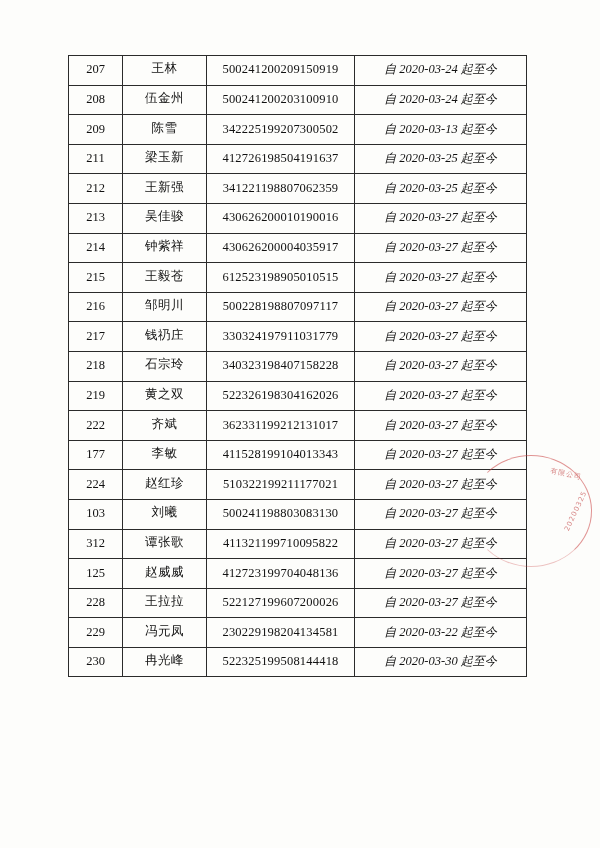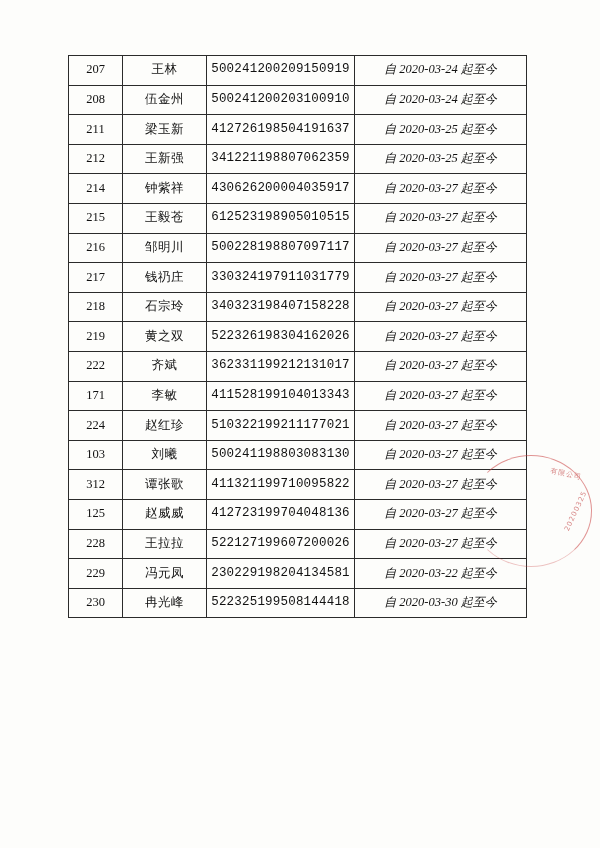--- a/index.html
+++ b/index.html
@@ -46,26 +46,26 @@
   col.c-idx   { width: 54px; }
   col.c-name  { width: 84px; }
   col.c-id    { width: 148px; }
   col.c-date  { width: 172px; }
 
   td.idx {
     font-family: "Liberation Serif", serif;
     font-size: 13px;
   }
   td.name {
-    font-family: Liberation Sans, sans-serif;
+    font-family: Liberation Mono, monospace;
     font-size: 13.5px;
     letter-spacing: 0.5px;
   }
   td.idnum {
-    font-family: Liberation Mono, monospace;
+    font-family: Liberation Serif, serif;
     font-size: 12.5px;
     letter-spacing: 0.2px;
   }
   td.date {
     font-family: "Liberation Serif", serif;
     font-size: 12.5px;
     font-style: italic;
   }
   td.date .cjk {
     font-family: "DejaVu Sans", sans-serif;
@@ -136,32 +136,44 @@
             <td class="idnum">500241200209150919</td>
             <td class="date"><span class="cjk">自</span> <span>2020-03-24</span> <span class="cjk">起至今</span></td>
           </tr>
           <tr>
             <td class="idx">208</td>
             <td class="name">伍金州</td>
             <td class="idnum">500241200203100910</td>
             <td class="date"><span class="cjk">自</span> <span>2020-03-24</span> <span class="cjk">起至今</span></td>
           </tr>
           <tr>
+            <td class="idx">209</td>
+            <td class="name">陈雪</td>
+            <td class="idnum">342225199207300502</td>
+            <td class="date"><span class="cjk">自</span> <span>2020-03-13</span> <span class="cjk">起至今</span></td>
+          </tr>
+          <tr>
             <td class="idx">211</td>
             <td class="name">梁玉新</td>
             <td class="idnum">412726198504191637</td>
             <td class="date"><span class="cjk">自</span> <span>2020-03-25</span> <span class="cjk">起至今</span></td>
           </tr>
           <tr>
             <td class="idx">212</td>
             <td class="name">王新强</td>
             <td class="idnum">341221198807062359</td>
             <td class="date"><span class="cjk">自</span> <span>2020-03-25</span> <span class="cjk">起至今</span></td>
           </tr>
           <tr>
+            <td class="idx">213</td>
+            <td class="name">吴佳骏</td>
+            <td class="idnum">430626200010190016</td>
+            <td class="date"><span class="cjk">自</span> <span>2020-03-27</span> <span class="cjk">起至今</span></td>
+          </tr>
+          <tr>
             <td class="idx">214</td>
             <td class="name">钟紫祥</td>
             <td class="idnum">430626200004035917</td>
             <td class="date"><span class="cjk">自</span> <span>2020-03-27</span> <span class="cjk">起至今</span></td>
           </tr>
           <tr>
             <td class="idx">215</td>
             <td class="name">王毅苍</td>
             <td class="idnum">612523198905010515</td>
             <td class="date"><span class="cjk">自</span> <span>2020-03-27</span> <span class="cjk">起至今</span></td>
@@ -190,21 +202,21 @@
             <td class="idnum">522326198304162026</td>
             <td class="date"><span class="cjk">自</span> <span>2020-03-27</span> <span class="cjk">起至今</span></td>
           </tr>
           <tr>
             <td class="idx">222</td>
             <td class="name">齐斌</td>
             <td class="idnum">362331199212131017</td>
             <td class="date"><span class="cjk">自</span> <span>2020-03-27</span> <span class="cjk">起至今</span></td>
           </tr>
           <tr>
-            <td class="idx">171</td>
+            <td class="idx">177</td>
             <td class="name">李敏</td>
             <td class="idnum">411528199104013343</td>
             <td class="date"><span class="cjk">自</span> <span>2020-03-27</span> <span class="cjk">起至今</span></td>
           </tr>
           <tr>
             <td class="idx">224</td>
             <td class="name">赵红珍</td>
             <td class="idnum">510322199211177021</td>
             <td class="date"><span class="cjk">自</span> <span>2020-03-27</span> <span class="cjk">起至今</span></td>
           </tr>

